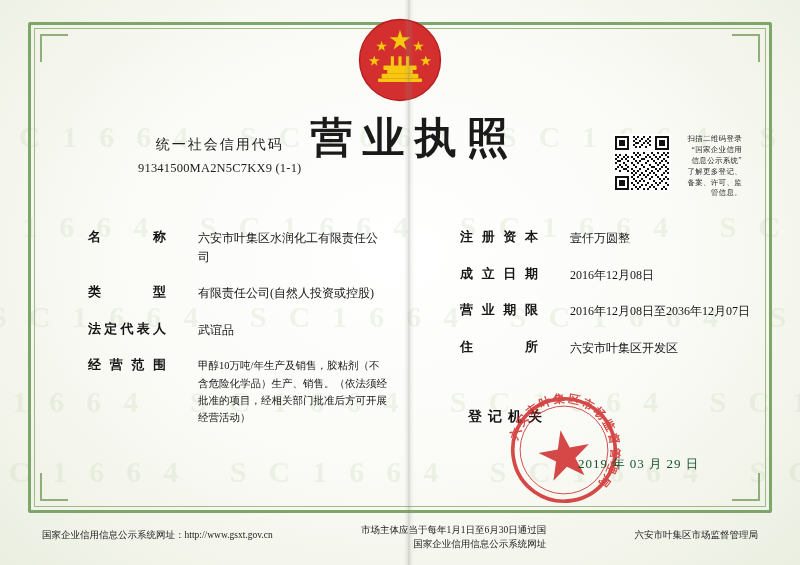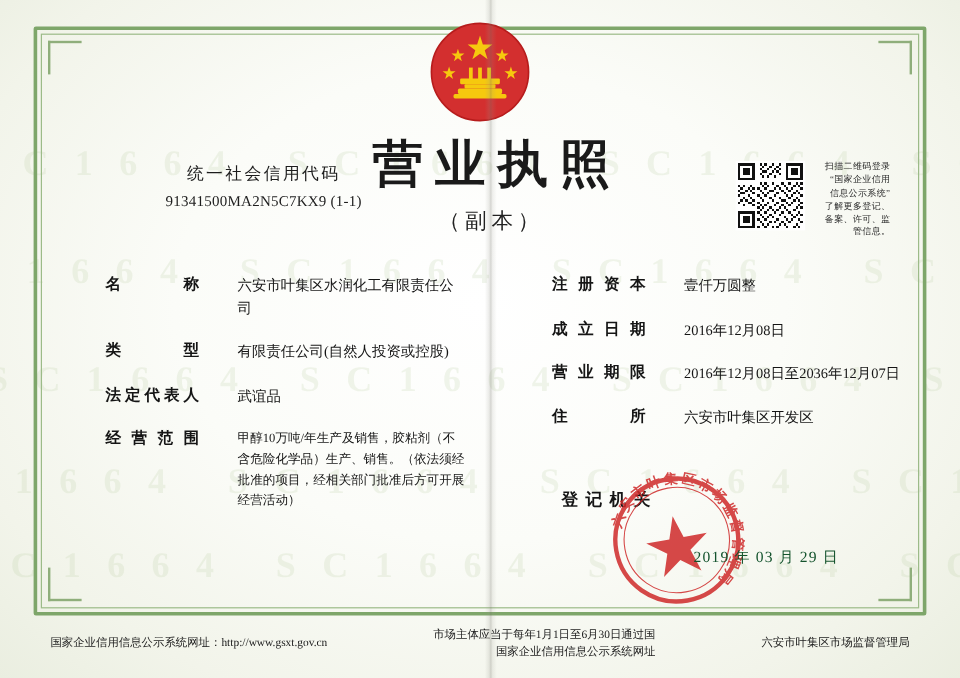--- a/index.html
+++ b/index.html
@@ -308,21 +308,20 @@
         <rect x="48.3" y="46" width="3.4" height="11"></rect>
         <rect x="56.6" y="46" width="3.4" height="11"></rect>
       </g>
     </svg>
   </div>
 
   <div class="crease"></div>
 
   <div class="header">
     <div class="main-title">营业执照</div>
-    <div class="sub-title">（副本）</div>
   </div>
 
   <div class="credit-code">
     <div class="cc-label">统一社会信用代码</div>
     <div class="cc-value">91341500MA2N5C7KX9 (1-1)</div>
   </div>
 
   <div class="qr-block">
     <div class="qr-code">
       <svg viewBox="0 0 29 29" width="58" height="58" shape-rendering="crispEdges" aria-hidden="true">

